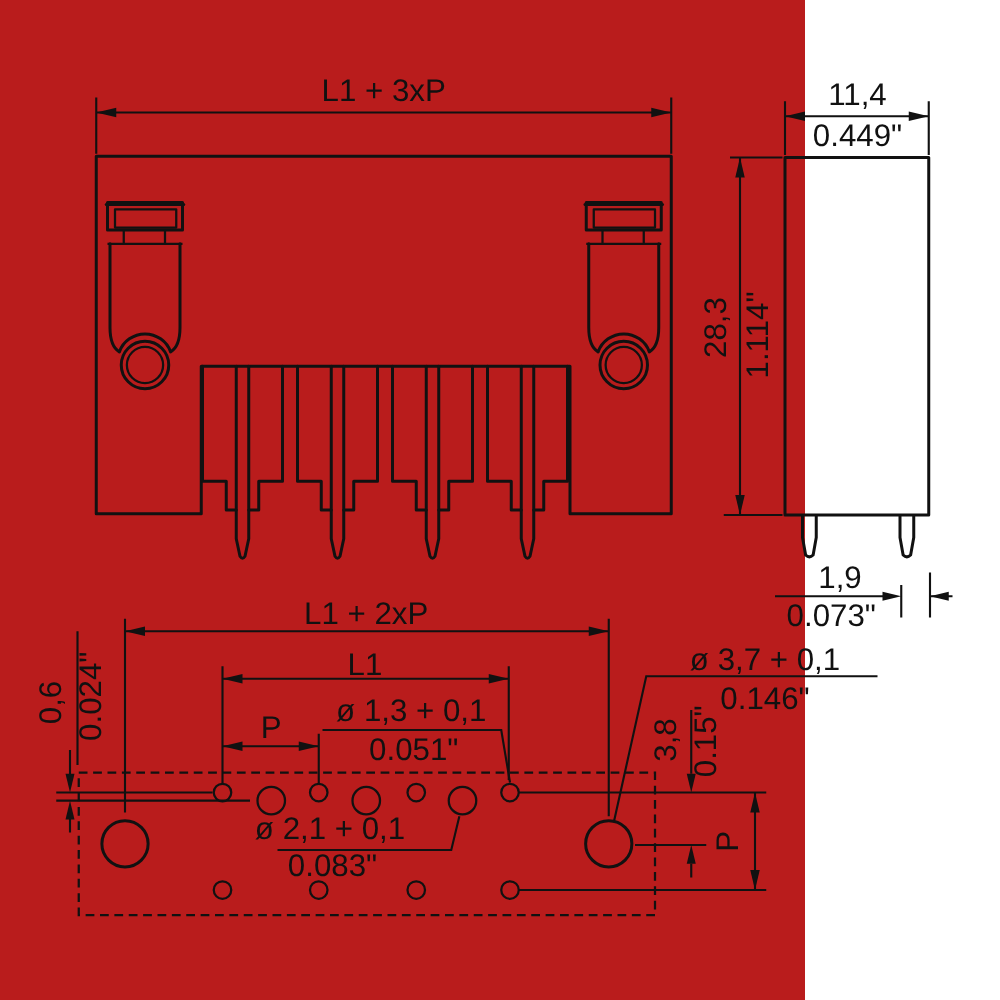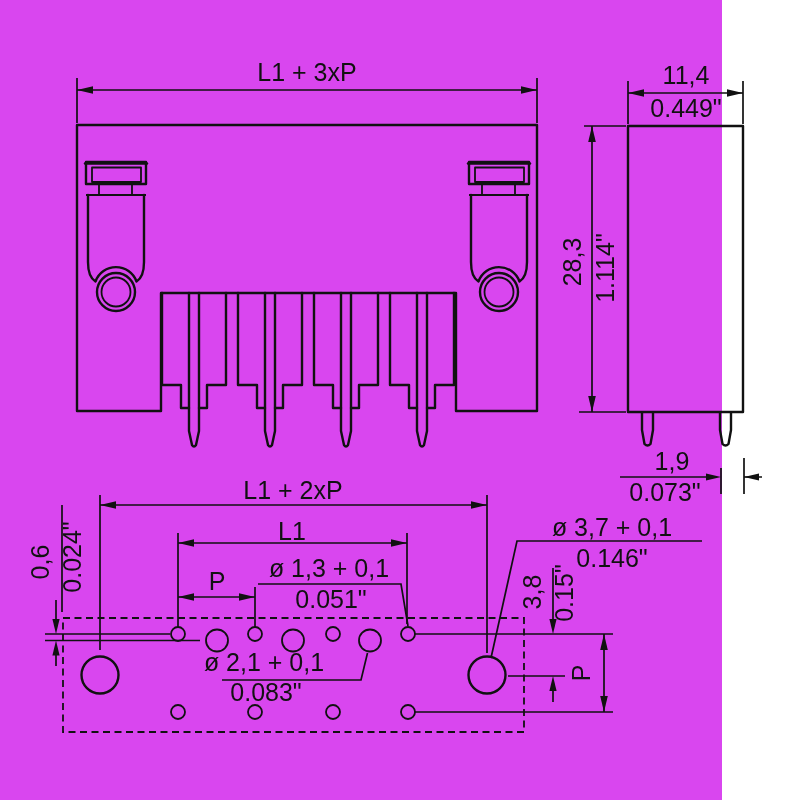--- a/index.html
+++ b/index.html
@@ -1,16 +1,16 @@
 <!DOCTYPE html>
 <html><head>
 <meta charset="utf-8">
 <style>
   html,body{margin:0;padding:0;background:#ffffff;}
-  .stage{width:722px;height:800px;background:#d946ef;position:relative;font-family:"Liberation Sans",sans-serif;}
+  .stage{width:644px;height:800px;background:#b91c1c;position:relative;font-family:"Liberation Sans",sans-serif;}
   svg{display:block;}
   svg text{font-family:"Liberation Sans","DejaVu Sans",sans-serif;fill:#111;}
   .dim-txt{font-size:25px;}
   .outline{fill:none;stroke:#111;stroke-width:2.4;stroke-linejoin:round;stroke-linecap:round;}
   .thin{fill:none;stroke:#111;stroke-width:1.8;stroke-linejoin:round;}
   .dim{fill:none;stroke:#111;stroke-width:1.7;}
   .dash{fill:none;stroke:#111;stroke-width:1.8;stroke-dasharray:7 4.5;}
   .ah{fill:#111;stroke:none;}
 </style>
 </head>

